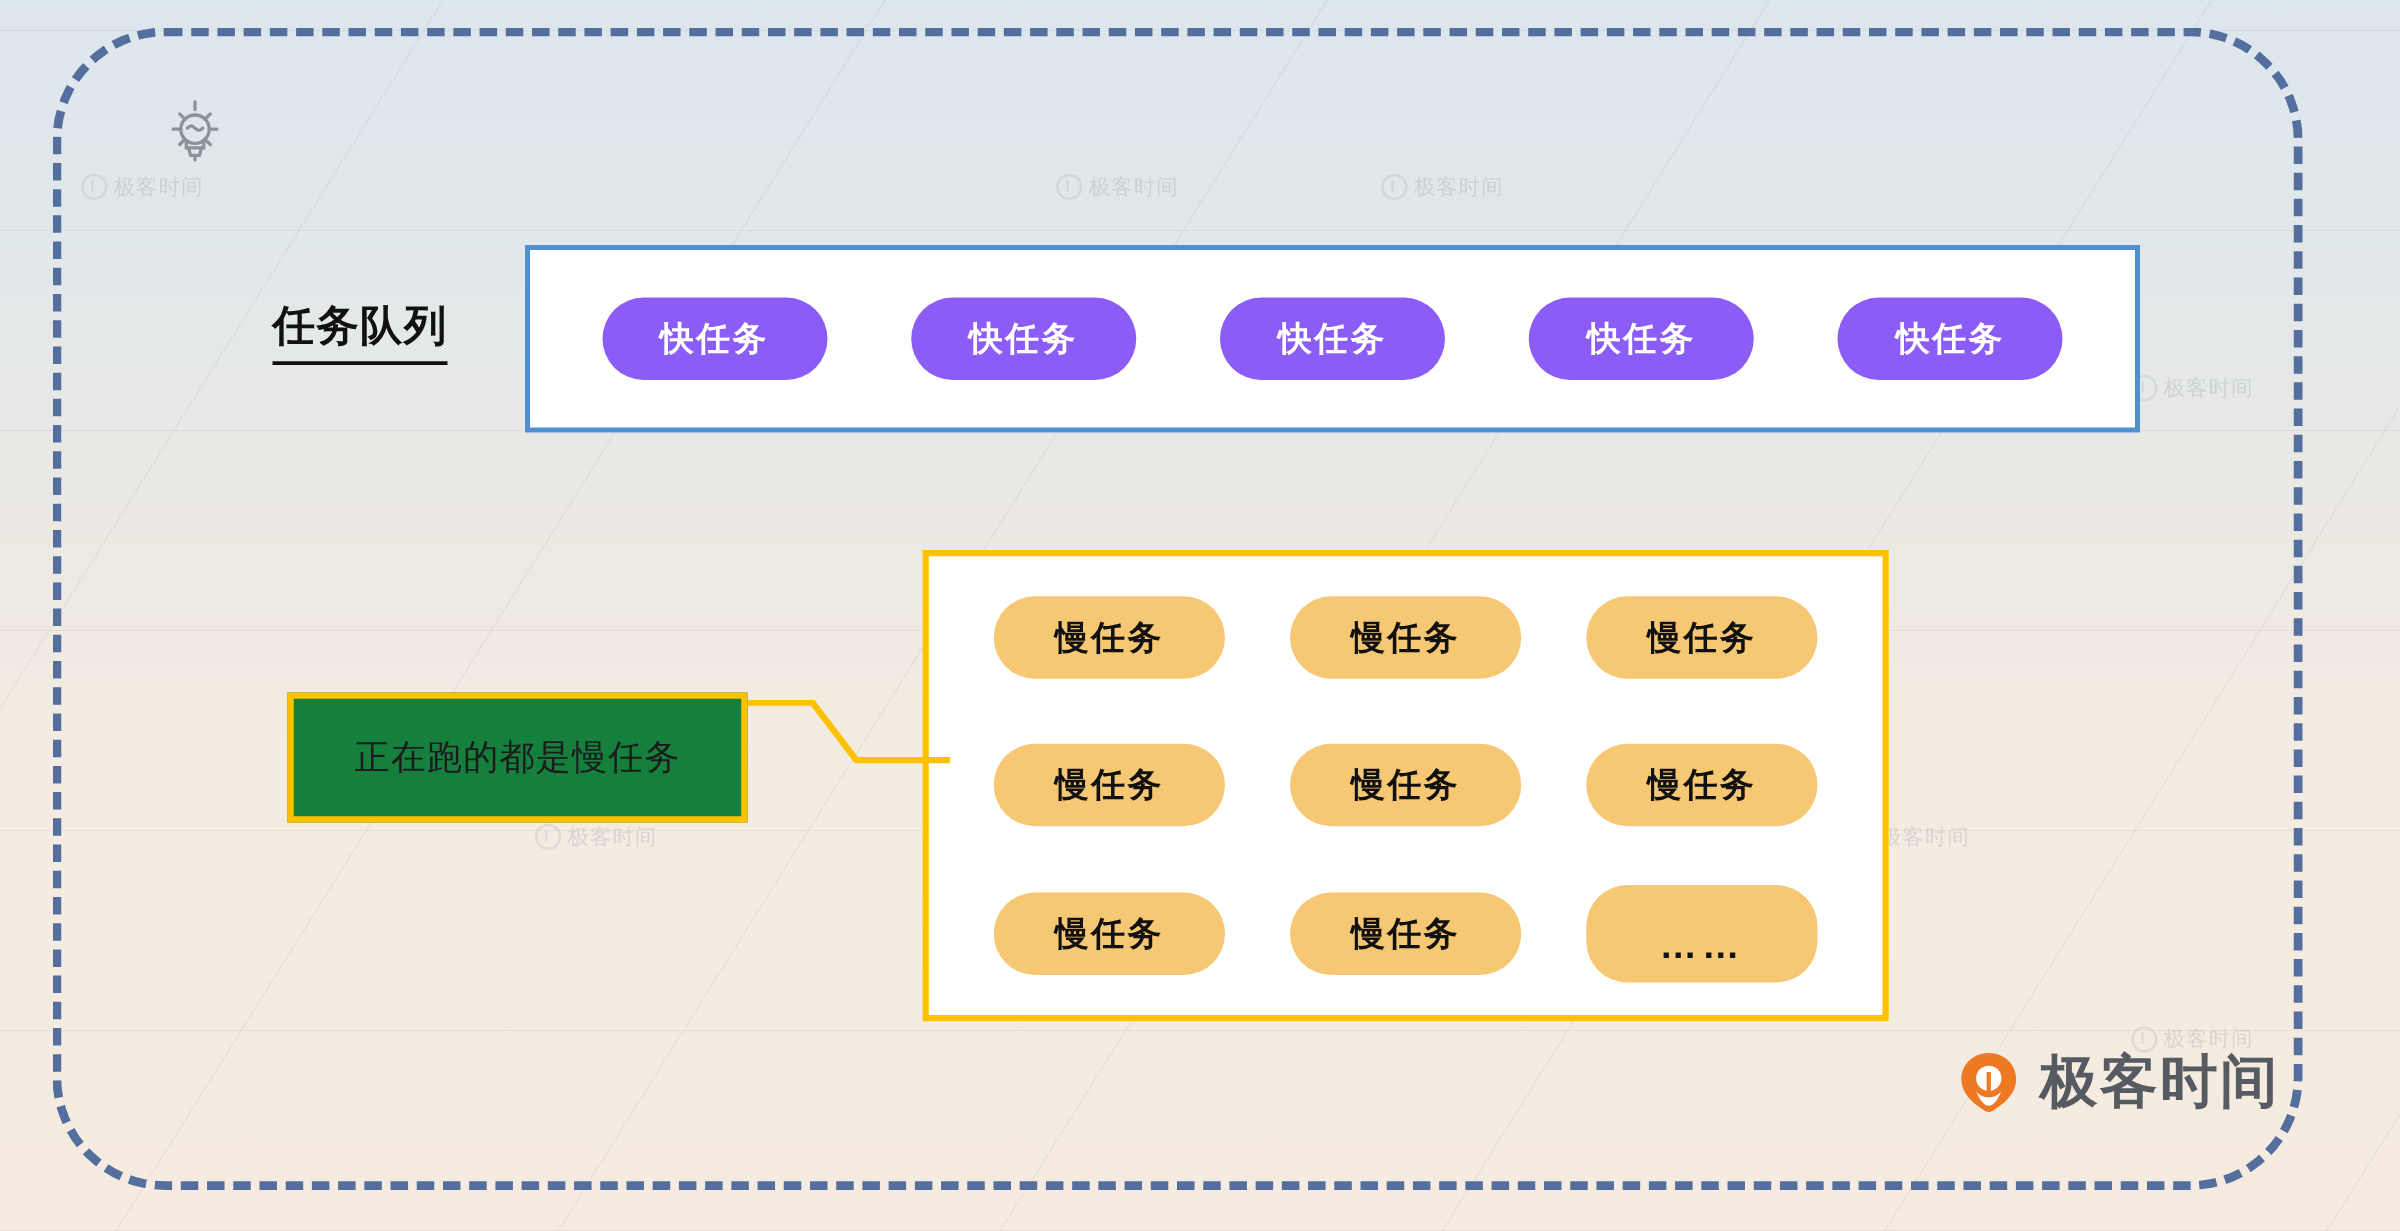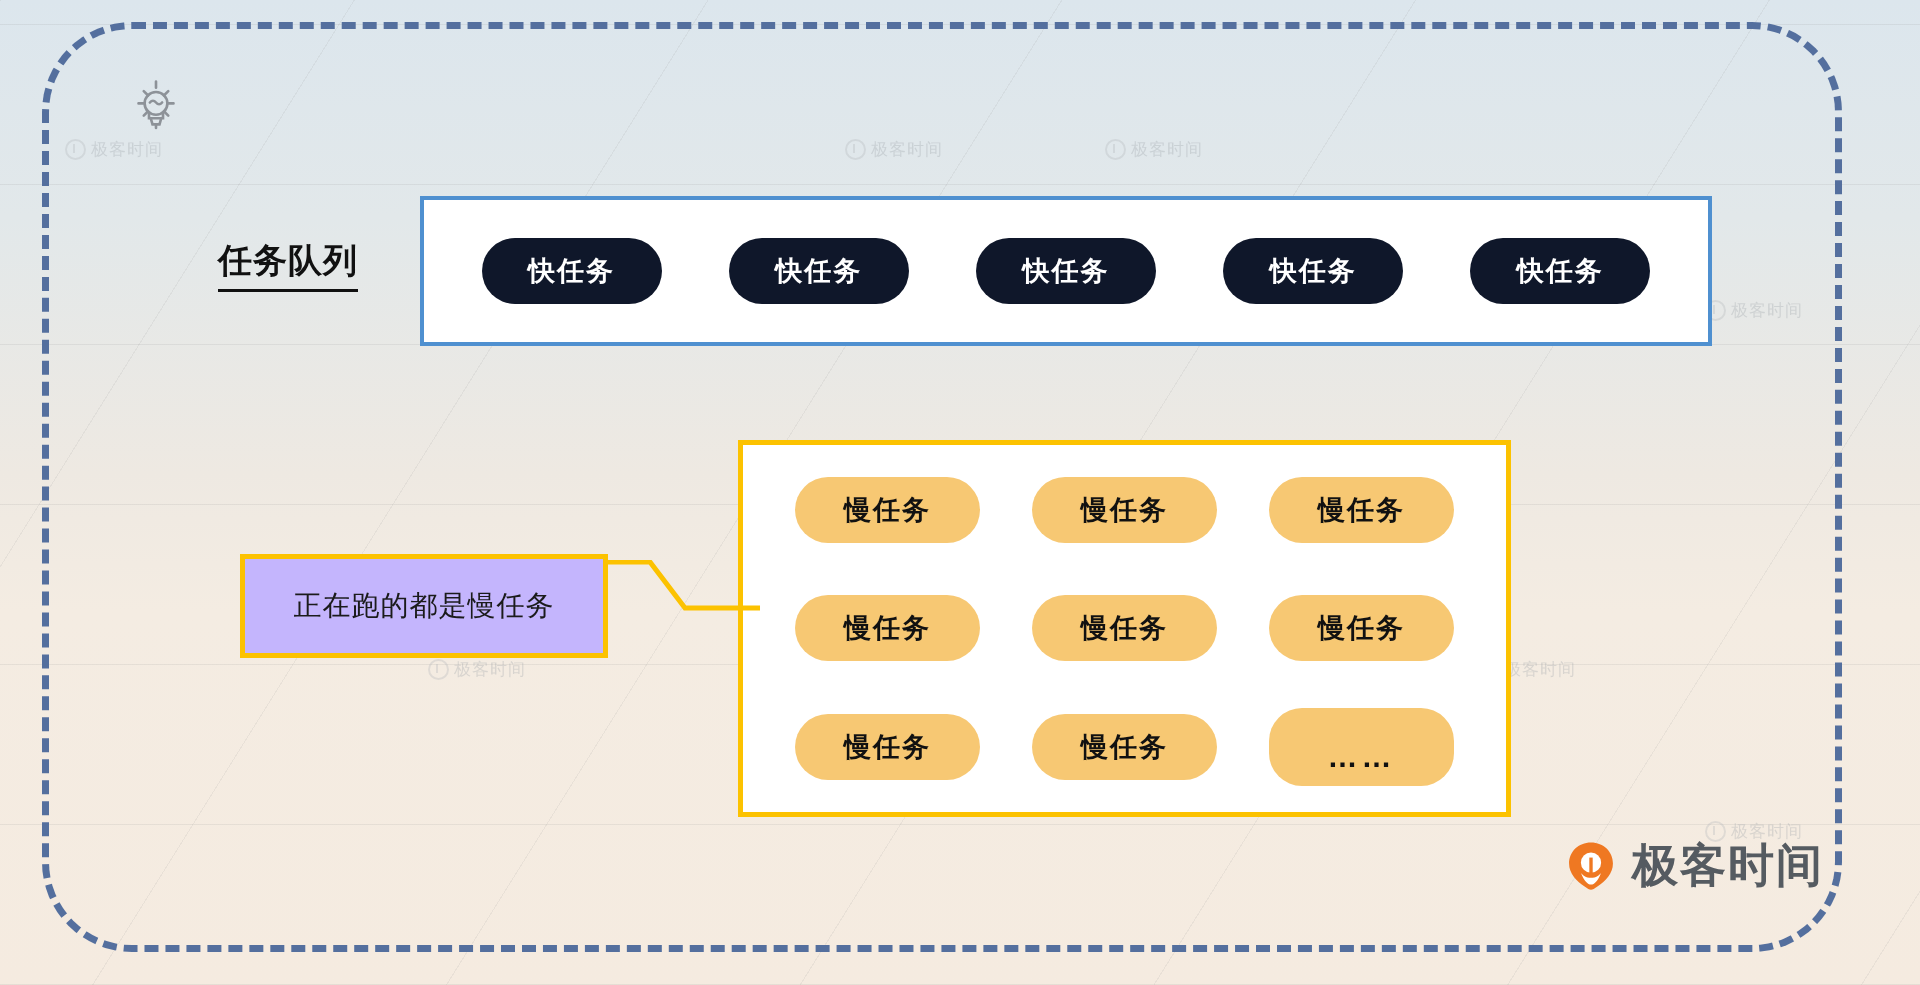--- a/index.html
+++ b/index.html
@@ -54,43 +54,43 @@
     border-bottom:3px solid #111;padding-bottom:5px;letter-spacing:1px;
   }
 
   
   #fast-box{
     position:absolute;left:420px;top:196px;width:1292px;height:150px;
     background:#ffffff;border:4px solid #4f90d0;box-sizing:border-box;
     display:flex;align-items:center;justify-content:space-around;padding:0 24px;
   }
   .fast-pill{
-    width:180px;height:66px;border-radius:34px;background:#0f172a;
+    width:180px;height:66px;border-radius:34px;background:#8b5cf6;
     color:#ffffff;font-size:27px;font-weight:bold;
     display:flex;align-items:center;justify-content:center;letter-spacing:2px;
   }
 
   
   #slow-box{
     position:absolute;left:738px;top:440px;width:773px;height:377px;
     background:#ffffff;border:5px solid #fcc200;box-sizing:border-box;
     display:grid;grid-template-columns:repeat(3,1fr);grid-template-rows:repeat(3,1fr);
     place-items:center;padding:6px 26px;
   }
   .slow-pill{
     width:185px;height:66px;border-radius:33px;background:#f7c873;
     color:#111;font-size:27px;font-weight:bold;
     display:flex;align-items:center;justify-content:center;letter-spacing:2px;
   }
   .slow-pill.dots{font-size:30px;letter-spacing:4px;align-items:flex-end;padding-bottom:12px;}
 
   
   #callout{
-    position:absolute;left:240px;top:554px;width:368px;height:104px;
-    background:#c4b5fd;border:5px solid #fcc200;box-sizing:border-box;
+    position:absolute;left:230px;top:554px;width:368px;height:104px;
+    background:#15803d;border:5px solid #fcc200;box-sizing:border-box;
     display:flex;align-items:center;justify-content:center;
   }
   #callout-text{font-size:28px;color:#1b1b1b;letter-spacing:1px;}
   #connector{position:absolute;left:590px;top:560px;width:170px;height:90px;pointer-events:none;}
 
   
   #logo{
     position:absolute;right:96px;bottom:88px;display:flex;align-items:center;gap:14px;
   }
   #logo-mark{width:54px;height:54px;flex:0 0 auto;}

